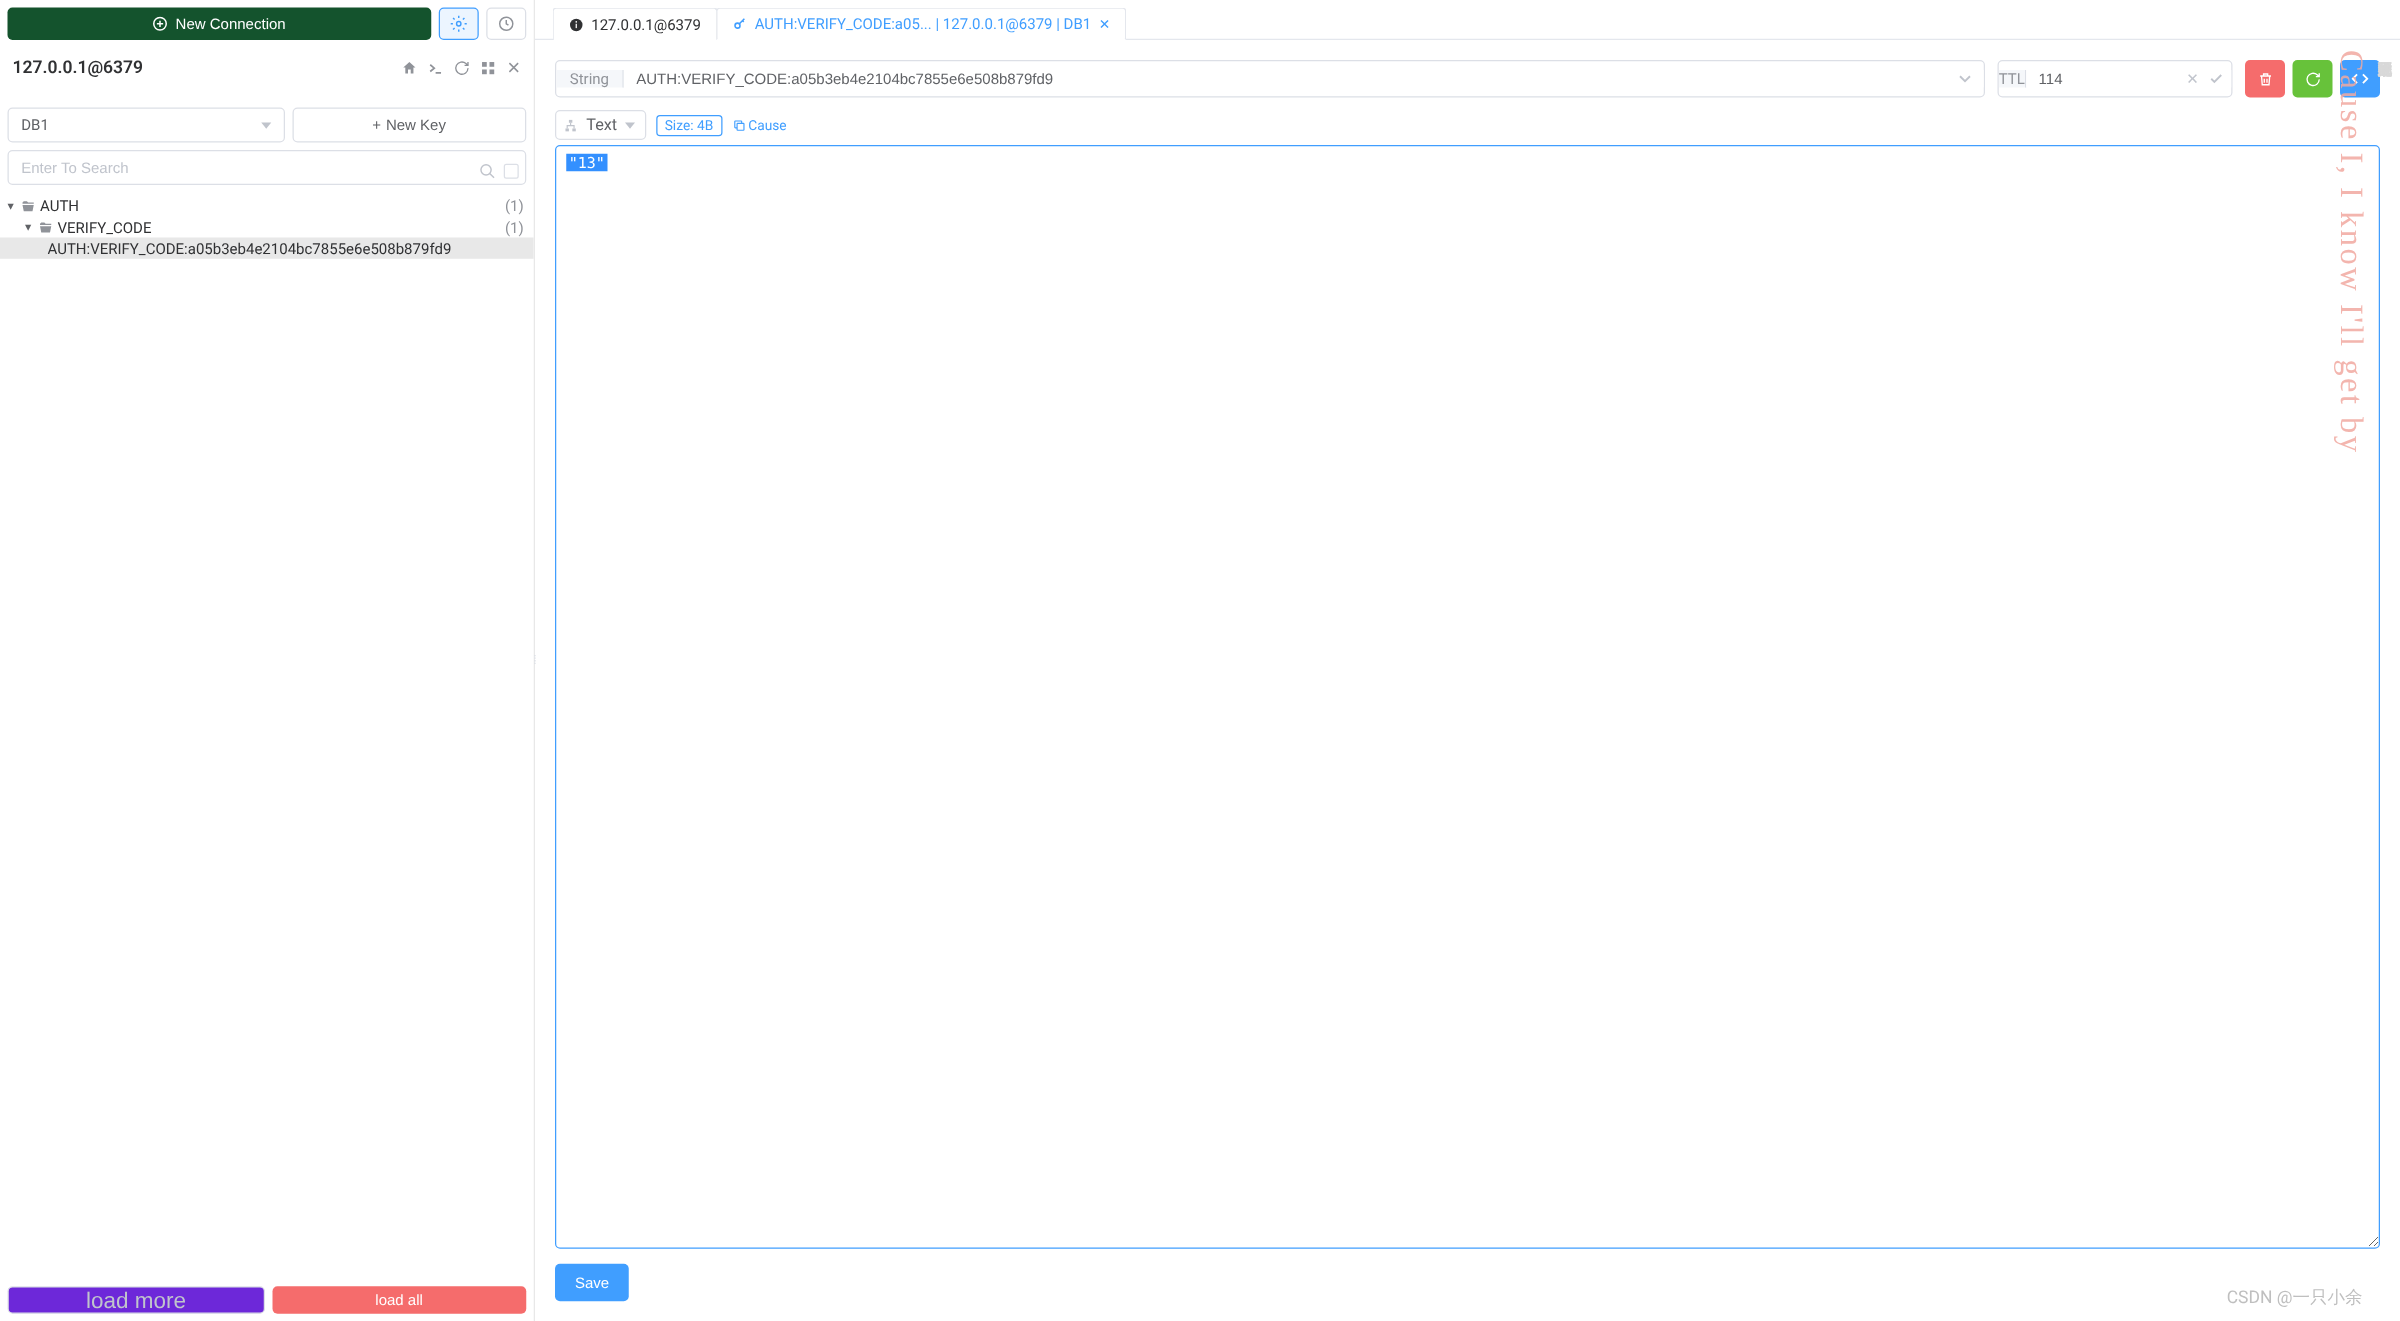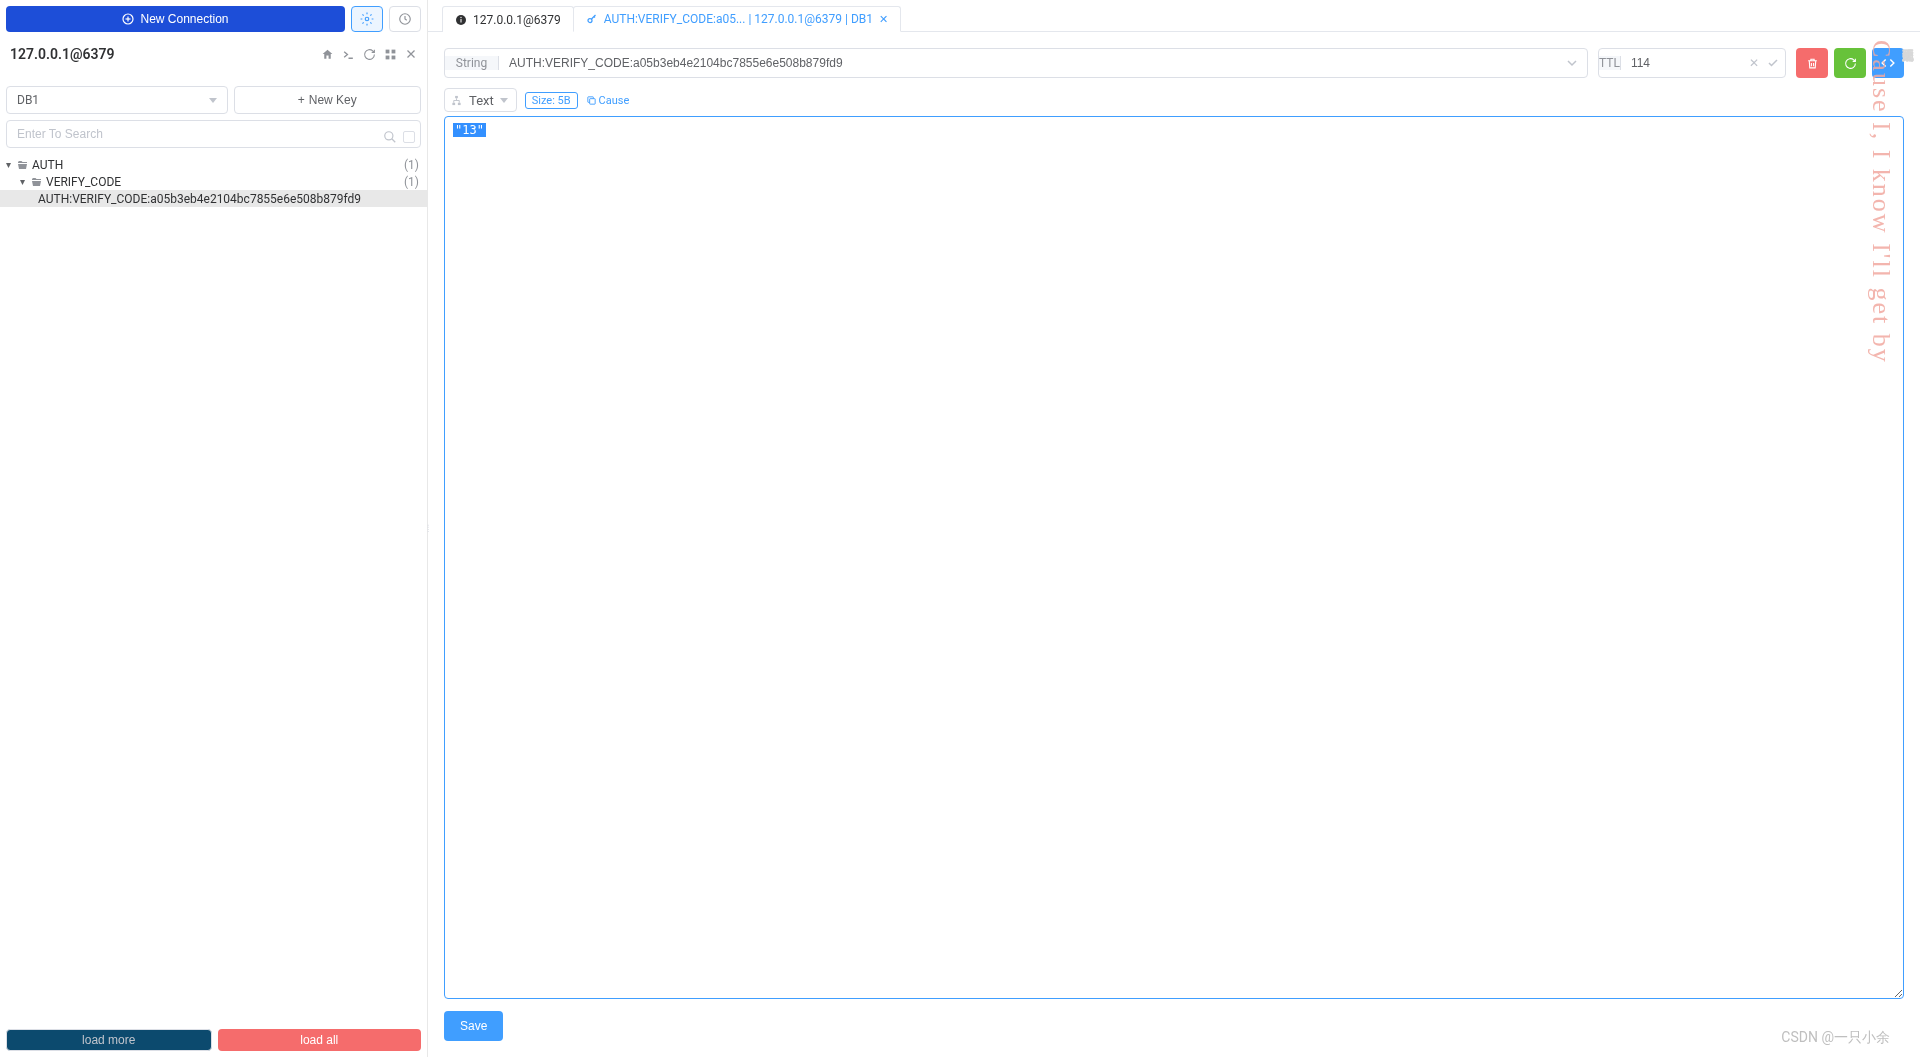--- a/index.html
+++ b/index.html
@@ -2,21 +2,21 @@
 <html><head>
   <meta charset="utf-8">
   <style>
     * { box-sizing: border-box; margin: 0; padding: 0; }
     body { font-family: -apple-system, BlinkMacSystemFont, "Segoe UI", Roboto, Arial, sans-serif; font-size: 12px; color: #333; background: #fff; overflow: hidden; }
     .app { display: flex; height: 1057px; width: 1920px; }
 
     
     .sidebar { width: 428px; border-right: 1px solid #e8e8e8; display: flex; flex-direction: column; position: relative; }
     .sidebar-top { padding: 6px; display: flex; gap: 6px; }
-    .btn-newconn { flex: 1; height: 26px; background: #1d4ed8; color: #fff; border: none; border-radius: 4px; font-size: 12px; display: flex; align-items: center; justify-content: center; gap: 6px; cursor: pointer; }
+    .btn-newconn { flex: 1; height: 26px; background: #14532d; color: #fff; border: none; border-radius: 4px; font-size: 12px; display: flex; align-items: center; justify-content: center; gap: 6px; cursor: pointer; }
     .btn-iconbox { width: 32px; height: 26px; border: 1px solid #dcdfe6; border-radius: 4px; background: #fff; display: flex; align-items: center; justify-content: center; cursor: pointer; color: #409eff; }
     .btn-iconbox.active { border-color: #409eff; background: #ecf5ff; }
 
     .conn-header { padding: 8px 10px; display: flex; align-items: center; justify-content: space-between; }
     .conn-title { font-size: 14px; font-weight: 600; color: #303133; }
     .conn-icons { display: flex; gap: 8px; color: #909399; font-size: 13px; }
     .conn-icons span { cursor: pointer; }
 
     .conn-selectors { display: flex; gap: 6px; padding: 16px 6px 6px; }
     .db-select { flex: 1; height: 28px; border: 1px solid #dcdfe6; border-radius: 4px; padding: 0 24px 0 10px; font-size: 12px; color: #606266; background: #fff; position: relative; display: flex; align-items: center; cursor: pointer; }
@@ -33,21 +33,21 @@
     .tree-row { display: flex; align-items: center; height: 17px; font-size: 12px; cursor: pointer; padding-right: 8px; }
     .tree-row.level-0 { padding-left: 6px; }
     .tree-row.level-1 { padding-left: 20px; }
     .tree-row.level-2 { padding-left: 38px; background: #e8e8e8; }
     .tree-caret { width: 10px; font-size: 10px; color: #606266; }
     .tree-folder-icon { width: 14px; margin-right: 2px; color: #606266; }
     .tree-label { flex: 1; color: #303133; white-space: nowrap; overflow: hidden; text-overflow: ellipsis; }
     .tree-count { color: #909399; font-size: 12px; }
 
     .sidebar-footer { display: flex; gap: 6px; padding: 6px; }
-    .btn-load { flex: 1; height: 22px; border: 1px solid #dcdfe6; border-radius: 4px; background: #0c4a6e; color: #c0c4cc; font-size: 12px; cursor: pointer; }
+    .btn-load { flex: 1; height: 22px; border: 1px solid #dcdfe6; border-radius: 4px; background: #6d28d9; color: #c0c4cc; font-size: 18px; cursor: pointer; }
     .btn-loadall { flex: 1; height: 22px; border: none; border-radius: 4px; background: #f56c6c; color: #fff; font-size: 12px; cursor: pointer; }
 
     .divider-handle { position: absolute; right: -4px; top: 50%; transform: translateY(-50%); width: 8px; height: 30px; display: flex; align-items: center; justify-content: center; color: #dcdfe6; cursor: col-resize; font-size: 10px; letter-spacing: -2px; }
 
     
     .main { flex: 1; display: flex; flex-direction: column; position: relative; }
     .tabs { height: 32px; display: flex; border-bottom: 1px solid #e4e7ed; padding-left: 14px; }
     .tab { display: flex; align-items: center; gap: 6px; padding: 0 12px; border: 1px solid #e4e7ed; border-bottom: none; margin-right: -1px; font-size: 12px; color: #303133; cursor: pointer; border-radius: 3px 3px 0 0; margin-top: 6px; height: 26px; background: #fff; }
     .tab.active { color: #409eff; border-bottom: 1px solid #fff; position: relative; z-index: 1; }
     .tab .tab-close { color: #909399; font-size: 11px; }
@@ -298,21 +298,21 @@
           <span class="fs-icon">
               <svg width="11" height="11" viewBox="0 0 24 24" fill="#c0c4cc">
                 <rect x="9" y="2" width="6" height="5"></rect>
                 <rect x="3" y="17" width="6" height="5"></rect>
                 <rect x="15" y="17" width="6" height="5"></rect>
                 <path d="M12 7v5M6 17v-5h12v5" fill="none" stroke="#c0c4cc" stroke-width="2"></path>
               </svg>
             </span>
           <span>Text</span>
         </div>
-        <span class="size-badge">Size: 5B</span>
+        <span class="size-badge">Size: 4B</span>
         <span class="copy-link">
           <span>
               <svg width="11" height="11" viewBox="0 0 24 24" fill="none" stroke="#409eff" stroke-width="2">
                 <rect x="8" y="8" width="12" height="12" rx="1"></rect>
                 <path d="M16 8V5a1 1 0 00-1-1H5a1 1 0 00-1 1v10a1 1 0 001 1h3"></path>
               </svg>
             </span>
           <span>Cause</span>
         </span>
       </div>

